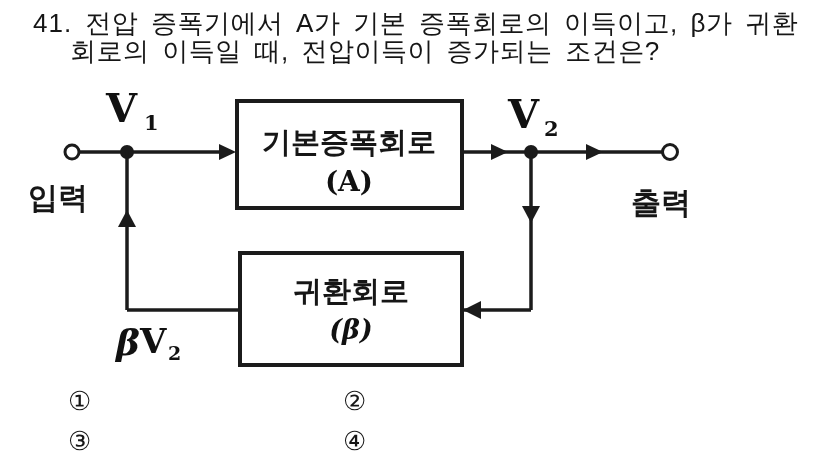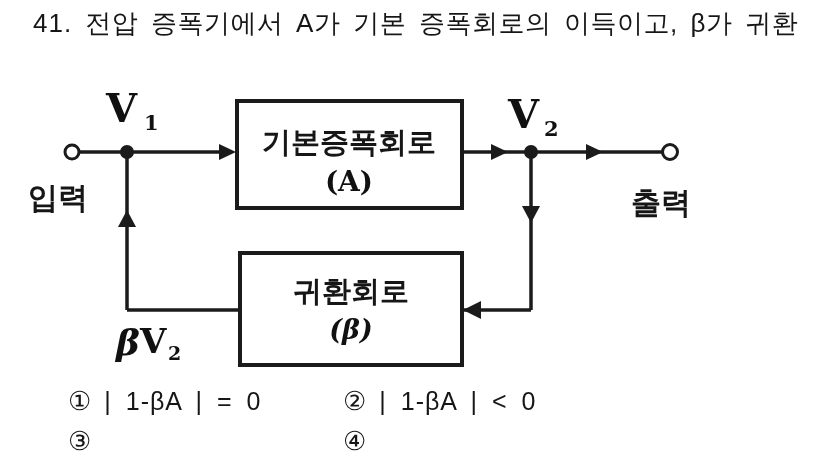--- a/index.html
+++ b/index.html
@@ -34,20 +34,23 @@
   .opt .num { font-size:26px; }
   .opt .formula { word-spacing:6px; letter-spacing:1px; }
 </style>
 </head>
 <body>
 
 <div class="page">
 
   <div class="qline qline1">
     <span class="qnum">41.</span><span>전압 증폭기에서 A가 기본 증폭회로의 이득이고, β가 귀환</span>
+  </div>
+  <div class="qline qline2">
+    <span>회로의 이득일 때, 전압이득이 증가되는 조건은?</span>
   </div>
 
   <svg class="diagram" width="826" height="295" viewBox="0 85 826 295">
 
     <circle class="term" cx="72" cy="152" r="7"></circle>
     <line class="wire" x1="79" y1="152" x2="221" y2="152"></line>
     <polygon class="ah" points="236,152 219,144 219,160"></polygon>
     <circle class="node" cx="127" cy="152" r="7"></circle>
 
     <rect class="boxln" x="237" y="101" width="225" height="107"></rect>
@@ -83,25 +86,23 @@
     <text class="ktxt" x="631" y="213" font-size="30">출력</text>
 
     <text class="stxt ital" x="116" y="355" font-size="36">β</text>
     <text class="stxt" x="140" y="353" font-size="34">V</text>
     <text class="stxt" x="168" y="360" font-size="19">2</text>
   </svg>
 
   <div class="options">
     <div class="opt">
       <span class="num">①</span>
-      <span class="formula">| 1-βA | = 0</span>
     </div>
     <div class="opt">
       <span class="num">②</span>
-      <span class="formula">| 1-βA | &lt; 0</span>
     </div>
     <div class="opt">
       <span class="num">③</span>
     </div>
     <div class="opt">
       <span class="num">④</span>
     </div>
   </div>
 
 </div>

